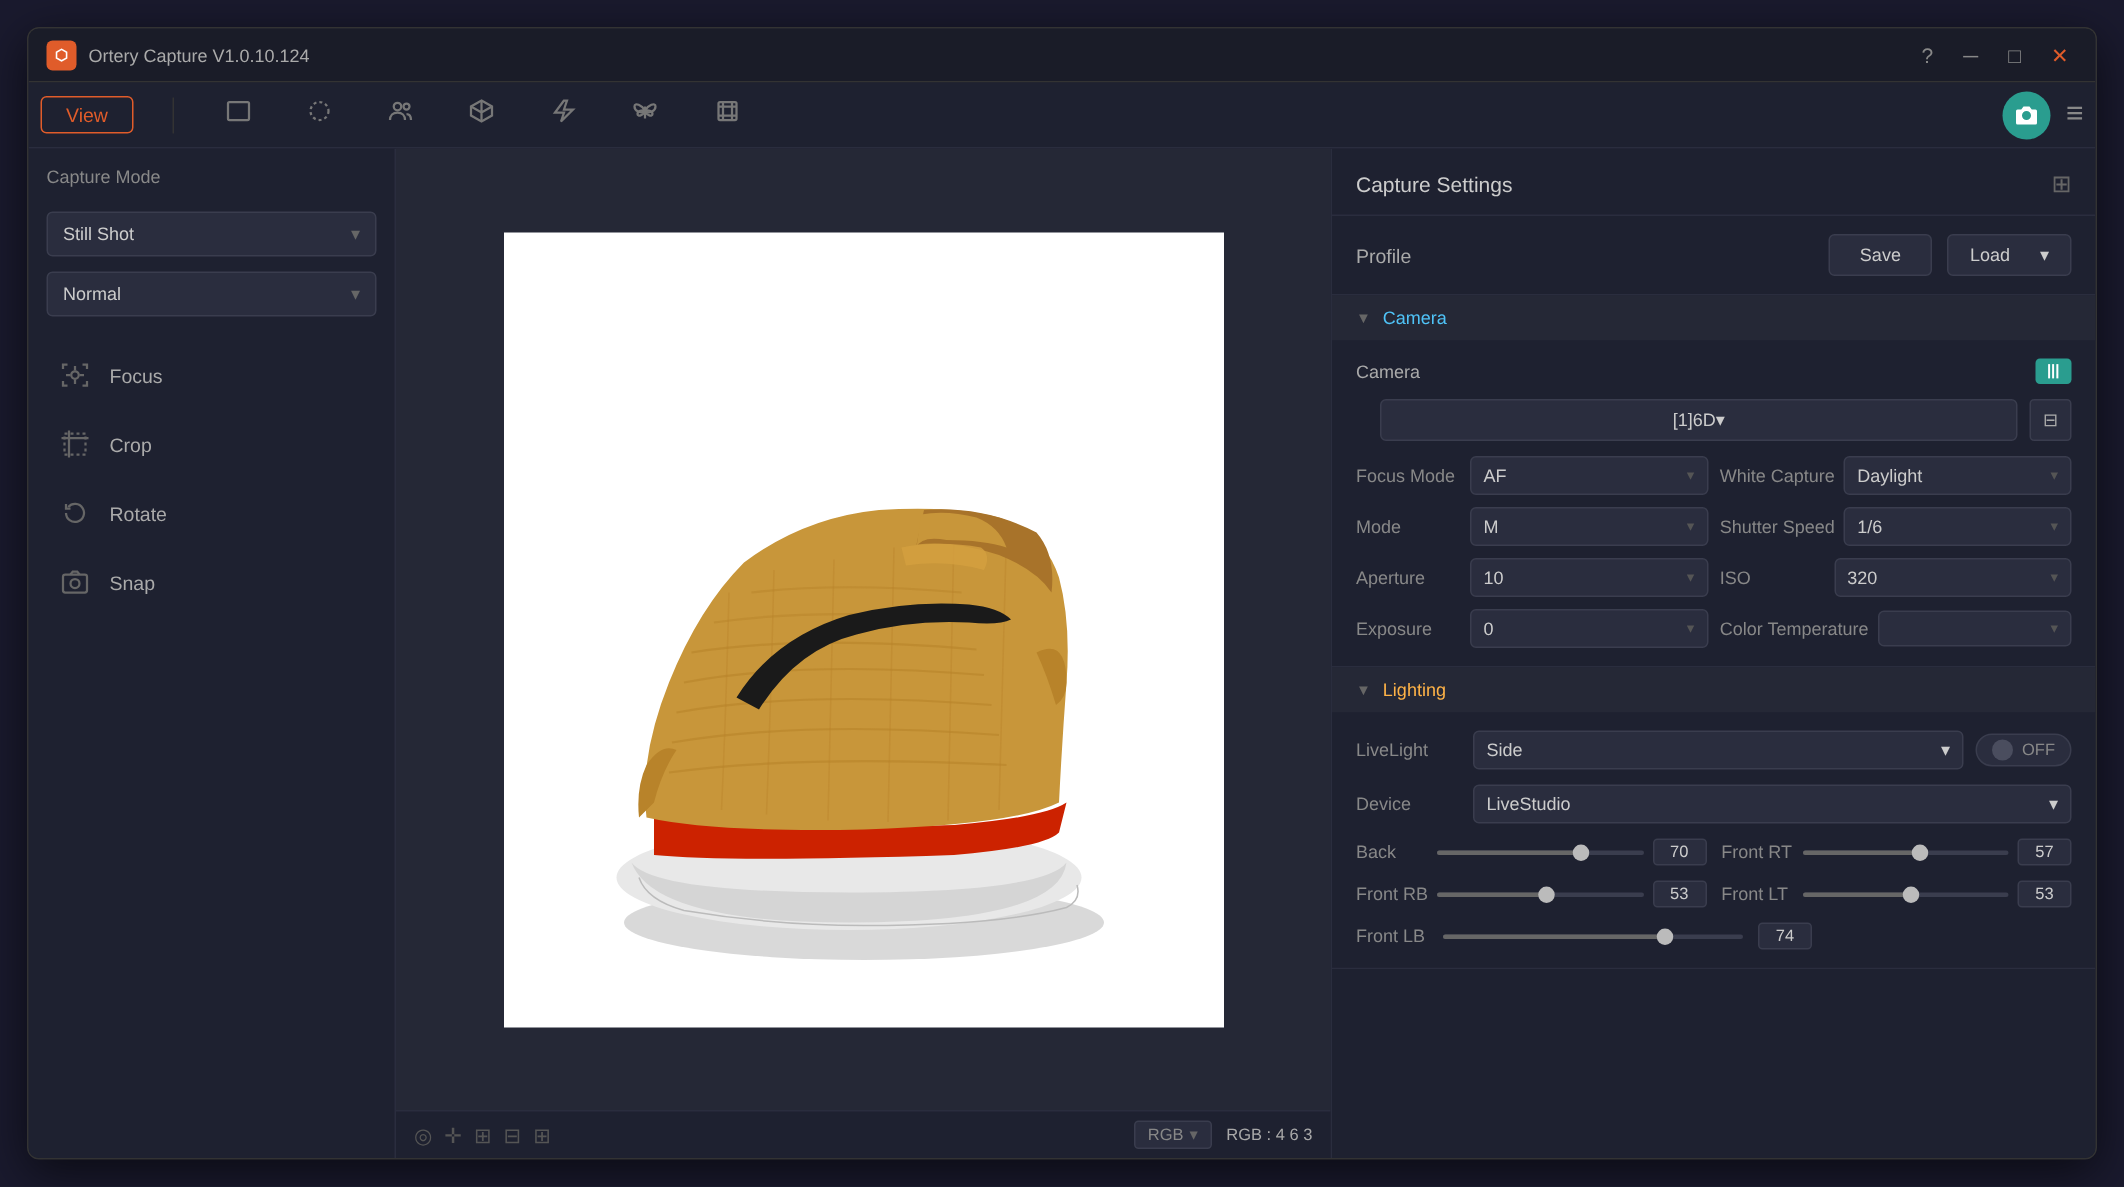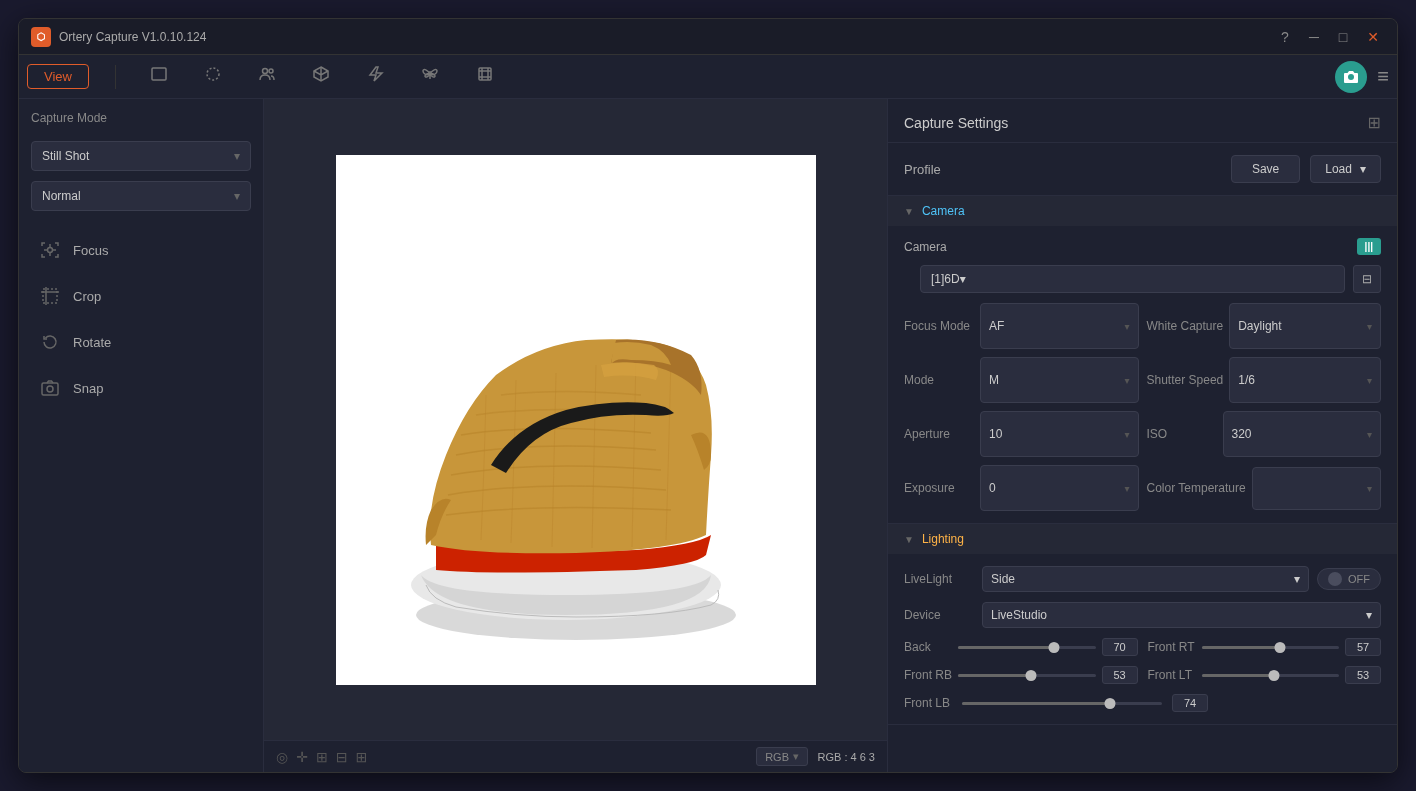--- a/index.html
+++ b/index.html
@@ -283,21 +283,21 @@
       margin-left: 47px;
     }
     .profile-load-btn {
       background: #2a2d3e;
       border: 1px solid #3a3d4e;
       color: #ccc;
       padding: 6px 14px;
       border-radius: 4px;
       font-size: 12px;
       cursor: pointer;
-      display: flex; align-items: center; gap: 8px; text-align: center;
+      display: flex; align-items: center; gap: 20px; text-align: center;
     }
 
     
     .section {
       border-bottom: 1px solid #2a2d3e;
     }
     .section-header {
       background: #252836;
       padding: 8px 16px;
       display: flex;
@@ -345,21 +345,21 @@
     .full-dropdown {
       flex: 1;
       background: #2a2d3e;
       border: 1px solid #3a3d4e;
       color: #ccc;
       padding: 6px 10px;
       border-radius: 4px;
       font-size: 12px;
       display: flex;
       align-items: center;
-      justify-content: flex-start;
+      justify-content: center;
       cursor: pointer;
       margin-left: 16px;
     }
     .square-btn {
       background: #2a2d3e;
       border: 1px solid #3a3d4e;
       color: #aaa;
       width: 28px; height: 28px;
       display: flex; align-items: center; justify-content: center;
       border-radius: 3px;
@@ -379,21 +379,21 @@
     }
     .setting-label {
       color: #888; font-size: 12px;
       min-width: 70px;
     }
     .setting-dropdown {
       flex: 1;
       background: #2a2d3e;
       border: 1px solid #3a3d4e;
       color: #ccc;
-      padding: 15px 8px;
+      padding: 5px 8px;
       border-radius: 4px;
       font-size: 12px;
       display: flex;
       align-items: center;
       justify-content: space-between;
       cursor: pointer;
     }
     .setting-value { color: #ccc; }
     .setting-arrow { color: #555; font-size: 10px; }
 

